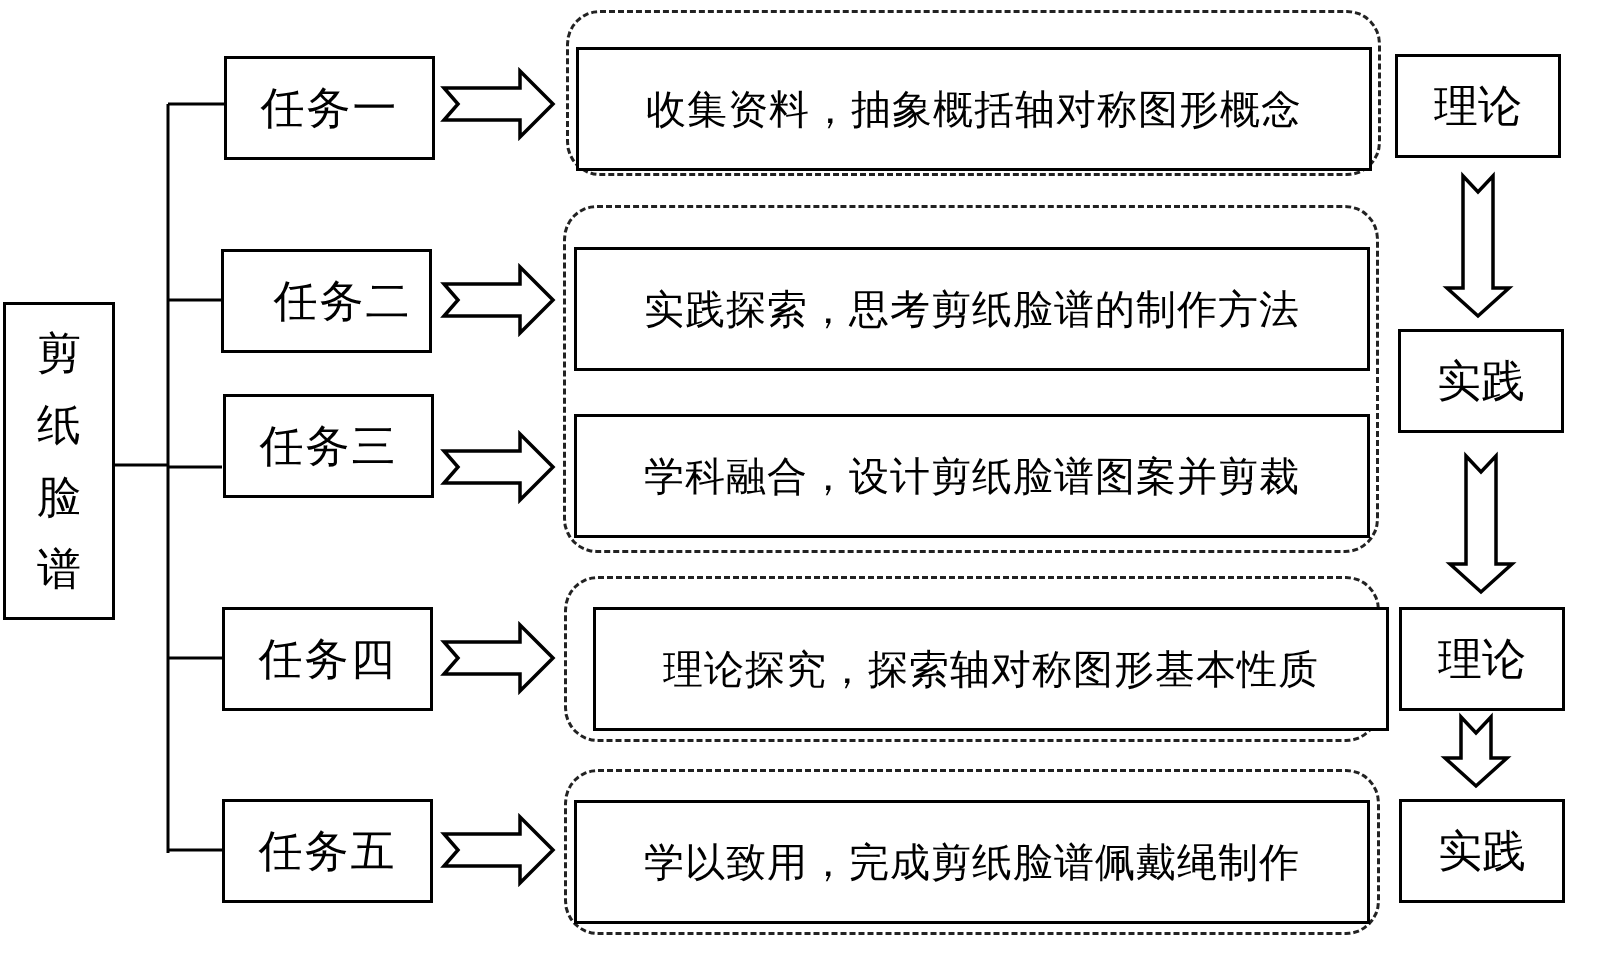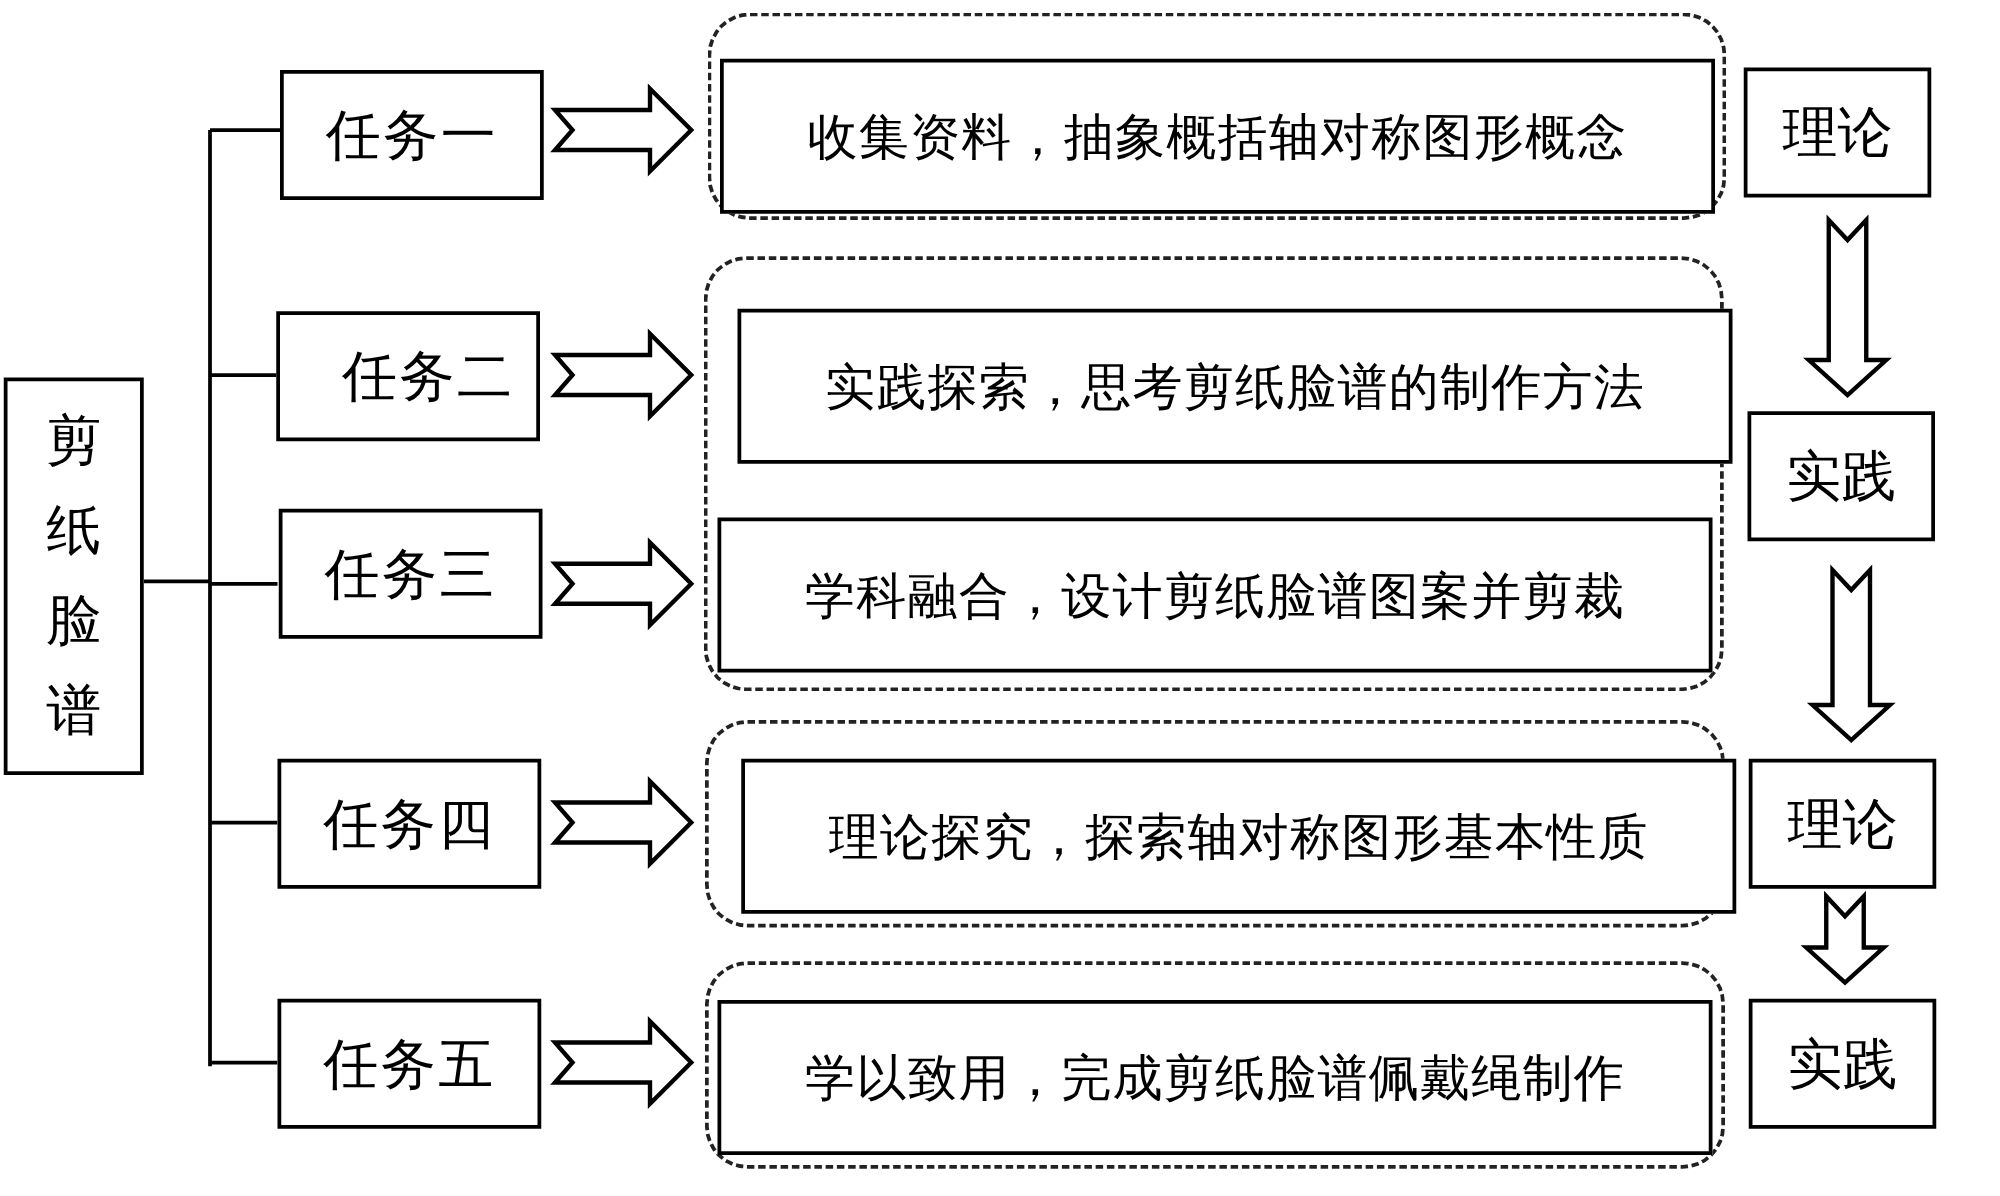--- a/index.html
+++ b/index.html
@@ -5,21 +5,21 @@
   html, body { margin:0; padding:0; background:#ffffff; }
   body { width:1600px; height:957px; position:relative; overflow:hidden;
          font-family: "DejaVu Serif", "Liberation Serif", serif; color:#000; }
   .box { position:absolute; border:3px solid #000; box-sizing:border-box; background:#fff;
          display:flex; align-items:center; justify-content:center; }
   .root { left:3px; top:302px; width:112px; height:318px; flex-direction:column; }
   .root .ch { font-size:44px; line-height:72px; }
   .task { width:211px; height:104px; font-size:44px; letter-spacing:2px; }
   .desc { width:796px; height:124px; font-size:40px; letter-spacing:1px;
           font-family: "DejaVu Sans", "Liberation Sans", sans-serif; }
-  .phase { width:150px; height:104px; font-size:44px; }
+  .phase { width:166px; height:104px; font-size:44px; }
   .group { position:absolute; border:3px dashed #222; border-radius:34px; box-sizing:border-box; }
   svg.lines { position:absolute; left:0; top:0; width:1600px; height:957px; }
   .line { stroke:#000; stroke-width:3; fill:none; }
   .arrow { stroke:#000; stroke-width:3.5; fill:#fff; stroke-linejoin:miter; }
 </style>
 </head>
 <body>
 
 <svg class="lines">
 
@@ -52,39 +52,39 @@
   <span class="ch">脸</span>
   <span class="ch">谱</span>
 </div>
 
 <div class="box task" style="left:224px;top:56px;">
     <span>任务一</span>
   </div>
 <div class="box task" style="left:221px;top:249px;padding-left:32px;">
     <span>任务二</span>
   </div>
-<div class="box task" style="left:223px;top:407px;">
+<div class="box task" style="left:223px;top:394px;">
     <span>任务三</span>
   </div>
 <div class="box task" style="left:222px;top:607px;">
     <span>任务四</span>
   </div>
 <div class="box task" style="left:222px;top:799px;">
     <span>任务五</span>
   </div>
 
 <div class="group" style="left:566px;top:10px;width:815px;height:166px;"></div>
 <div class="group" style="left:563px;top:205px;width:816px;height:348px;"></div>
 <div class="group" style="left:564px;top:576px;width:816px;height:166px;"></div>
 <div class="group" style="left:564px;top:769px;width:816px;height:166px;"></div>
 
 <div class="box desc" style="left:576px;top:47px;">
     <span>收集资料，抽象概括轴对称图形概念</span>
   </div>
-<div class="box desc" style="left:590px;top:247px;text-align:right;">
+<div class="box desc" style="left:574px;top:247px;text-align:right;">
     <span>实践探索，思考剪纸脸谱的制作方法</span>
   </div>
 <div class="box desc" style="left:574px;top:414px;">
     <span>学科融合，设计剪纸脸谱图案并剪裁</span>
   </div>
 <div class="box desc" style="left:593px;top:607px;">
     <span>理论探究，探索轴对称图形基本性质</span>
   </div>
 <div class="box desc" style="left:574px;top:800px;">
     <span>学以致用，完成剪纸脸谱佩戴绳制作</span>

